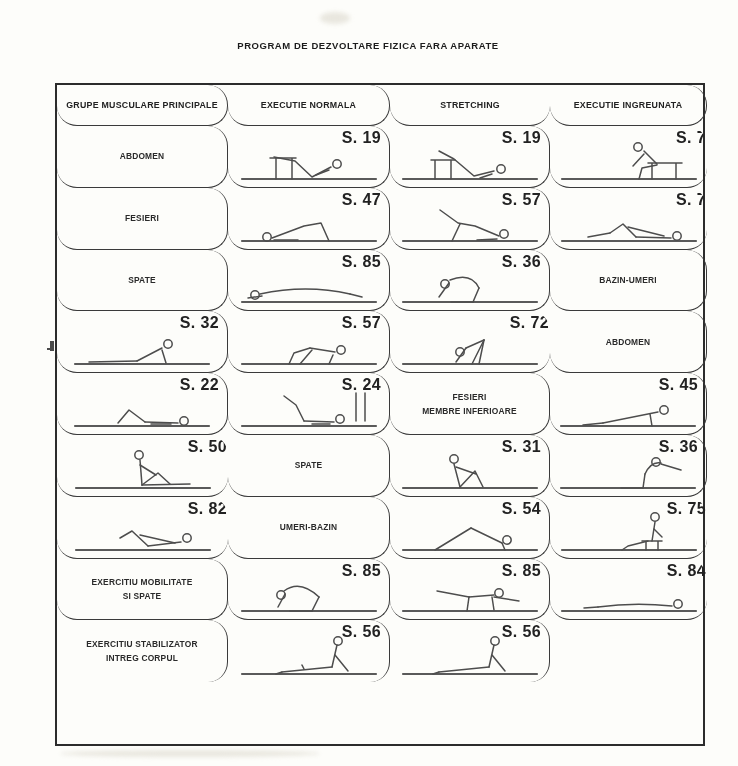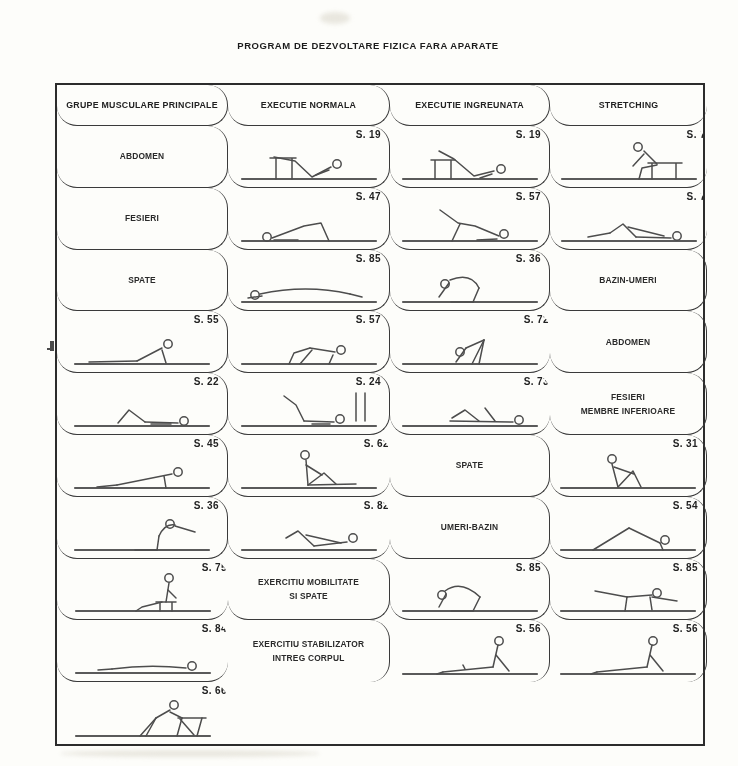--- a/index.html
+++ b/index.html
@@ -36,21 +36,21 @@
     font-weight:bold;font-size:8.8px;letter-spacing:.25px;text-align:center;
     color:#222;
   }
   .label{
     display:flex;flex-direction:column;align-items:center;justify-content:center;
     gap:4px;font-weight:bold;font-size:8.4px;letter-spacing:.2px;
     text-align:center;color:#2a2a2a;padding:0 6px;
   }
   .ref{
     position:absolute;top:3px;right:8px;
-    font-weight:bold;font-size:10px;letter-spacing:.4px;color:#222;
+    font-weight:bold;font-size:16px;letter-spacing:.4px;color:#222;
   }
   .c4 .ref{right:1px}
   .fig{
     position:absolute;bottom:1px;left:50%;transform:translateX(-50%);
   }
   .fig *{stroke:#4d4d4d;fill:none;stroke-width:1.5;stroke-linecap:round;stroke-linejoin:round}
   .fig .gnd{stroke:#5a5a5a;stroke-width:2.2}
   .smudge{position:absolute;background:#e9e7df;filter:blur(2px);border-radius:50%}
   .mark{position:absolute;background:#4a4a4a;filter:blur(.4px)}
 </style>
@@ -61,22 +61,22 @@
 <div class="smudge" style="left:60px;top:750px;width:260px;height:7px"></div>
 <div class="mark" style="left:50px;top:341px;width:4px;height:10px"></div>
 <div class="mark" style="left:47px;top:348px;width:7px;height:2px"></div>
 
 <div class="doc-title">PROGRAM DE DEZVOLTARE FIZICA FARA APARATE</div>
 
 <div class="ex-table">
 
   <div class="cell head c1">GRUPE MUSCULARE PRINCIPALE</div>
   <div class="cell head c2">EXECUTIE NORMALA</div>
+  <div class="cell head c4">STRETCHING</div>
   <div class="cell head c3">EXECUTIE INGREUNATA</div>
-  <div class="cell head c4">STRETCHING</div>
 
   <div class="cell label">
     <div>ABDOMEN</div>
   </div>
   <div class="cell c2">
     <span class="ref">S. 19</span>
     <svg class="fig" width="150" height="52" viewBox="0 0 150 52">
       <path class="gnd" d="M8 45H142"></path>
         <path d="M36 24H62M42 24V45M58 24V45"></path>
       <circle cx="103" cy="30" r="4.2"></circle>
@@ -162,21 +162,21 @@
         <path d="M78 45 84 31"></path>
         <path d="M84 31 Q76 15 55 23"></path>
         <path d="M54 26 44 40"></path>
     </svg>
   </div>
 
   <div class="cell label">
     <div>BAZIN-UMERI</div>
   </div>
   <div class="cell c2">
-    <span class="ref">S. 55</span>
+    <span class="ref">S. 32</span>
     <svg class="fig" width="150" height="52" viewBox="0 0 150 52">
       <path class="gnd" d="M8 45H142"></path>
         <circle cx="101" cy="25" r="4.2"></circle>
       <path d="M22 43 70 42"></path>
         <path d="M70 42 95 29"></path>
         <path d="M95 31 99 44"></path>
     </svg>
   </div>
   <div class="cell c3">
     <span class="ref">S. 57</span>
@@ -218,47 +218,37 @@
     <span class="ref">S. 24</span>
     <svg class="fig" width="150" height="52" viewBox="0 0 150 52">
       <path class="gnd" d="M8 45H142"></path>
         <circle cx="106" cy="38" r="4.2"></circle>
       <path d="M100 41 70 40"></path>
         <path d="M70 40 62 24 50 15"></path>
         <path d="M96 43 78 43"></path>
         <path d="M122 12V40M131 12V40"></path>
     </svg>
   </div>
-  <div class="cell c4">
-    <span class="ref">S. 73</span>
-    <svg class="fig" width="150" height="52" viewBox="0 0 150 52">
-      <path class="gnd" d="M8 45H142"></path>
-        <circle cx="124" cy="39" r="4.2"></circle>
-      <path d="M118 41 55 40"></path>
-        <path d="M84 40 70 29 57 37"></path>
-        <path d="M100 40 90 27"></path>
-    </svg>
-  </div>
 
   <div class="cell label">
     <div>FESIERI</div>
     <div>MEMBRE INFERIOARE</div>
   </div>
   <div class="cell c3">
     <span class="ref">S. 45</span>
     <svg class="fig" width="150" height="52" viewBox="0 0 150 52">
       <path class="gnd" d="M8 45H142"></path>
         <circle cx="111" cy="29" r="4.2"></circle>
       <path d="M105 31 50 42"></path>
         <path d="M50 42 30 44"></path>
         <path d="M97 33 99 45"></path>
     </svg>
   </div>
   <div class="cell c4">
-    <span class="ref">S. 62</span>
+    <span class="ref">S. 50</span>
     <svg class="fig" width="150" height="52" viewBox="0 0 150 52">
       <path class="gnd" d="M8 45H142"></path>
         <circle cx="71" cy="12" r="4.2"></circle>
       <path d="M74 42 72 17"></path>
         <path d="M74 42 90 30 102 41"></path>
         <path d="M74 42 122 41"></path>
         <path d="M72 22 88 32"></path>
     </svg>
   </div>
 
@@ -379,29 +369,14 @@
     <span class="ref">S. 56</span>
     <svg class="fig" width="150" height="52" viewBox="0 0 150 52">
       <path class="gnd" d="M8 45H142"></path>
         <circle cx="100" cy="12" r="4.2"></circle>
       <path d="M94 38 99 16"></path>
         <path d="M94 38 44 43"></path>
         <path d="M97 26 110 42"></path>
         <path d="M44 43 38 45"></path>
     </svg>
   </div>
-  <div class="cell c4 last">
-    <span class="ref">S. 66</span>
-    <svg class="fig" width="150" height="52" viewBox="0 0 150 52">
-      <path class="gnd" d="M8 45H142"></path>
-        <circle cx="106" cy="14" r="4.2"></circle>
-      <path d="M110 27H138"></path>
-        <path d="M114 27 109 45"></path>
-        <path d="M134 27 129 45"></path>
-        <path d="M112 28 126 44"></path>
-      <path d="M72 45 88 27"></path>
-        <path d="M78 45 88 27"></path>
-        <path d="M88 27 102 19"></path>
-        <path d="M102 21 114 27"></path>
-    </svg>
-  </div>
 
 </div>
 
 </body></html>

